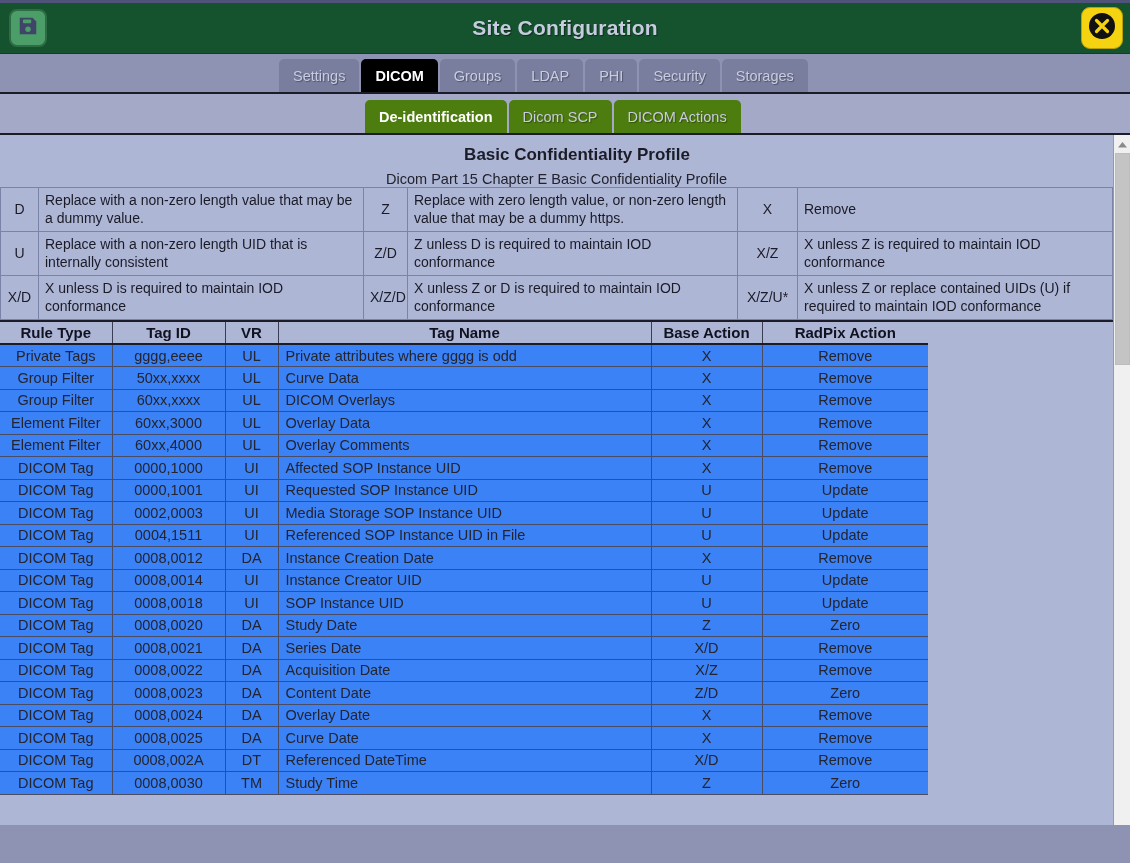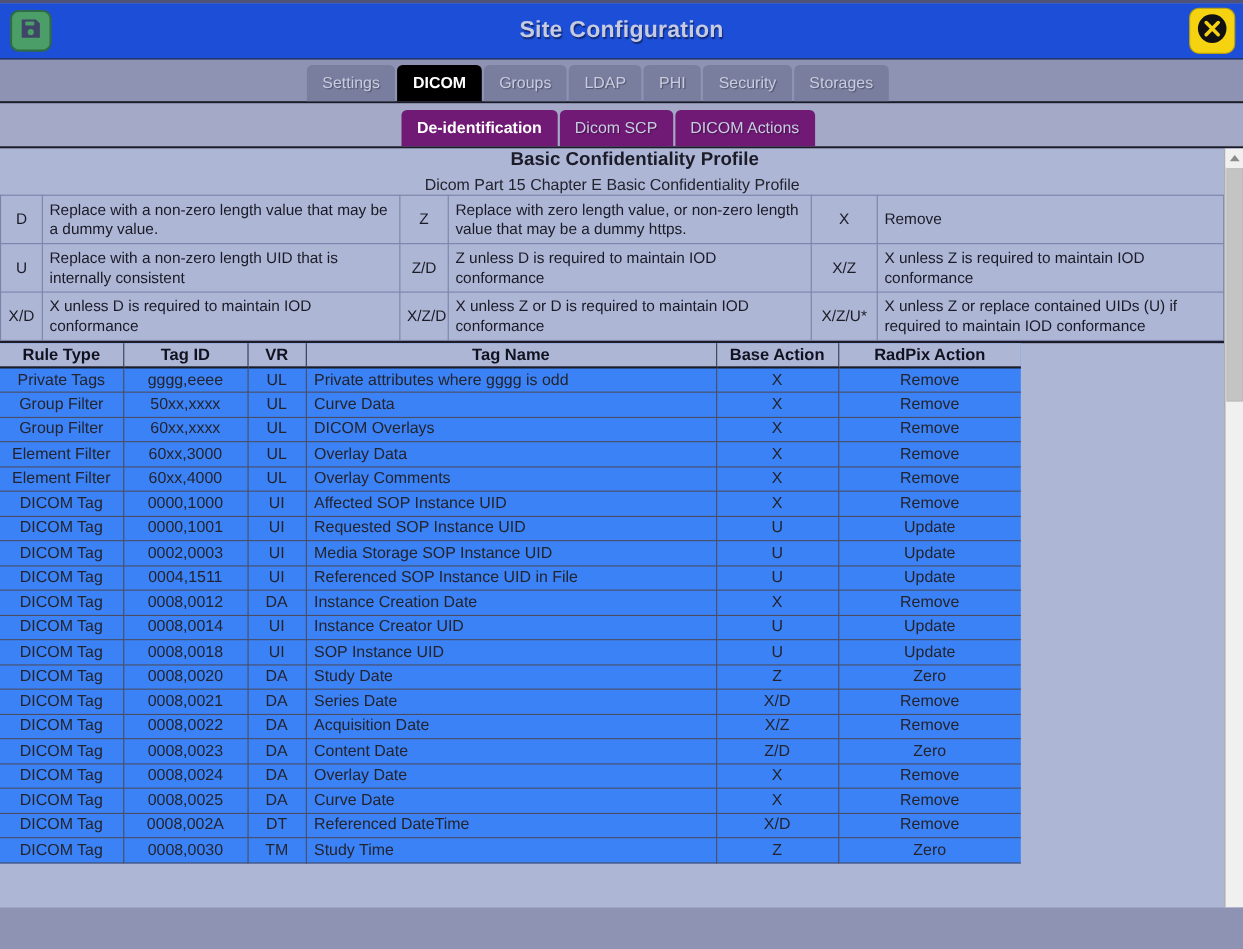--- a/index.html
+++ b/index.html
@@ -17,21 +17,21 @@
     width: 1130px;
     height: 863px;
     background: #8e93b4;
     overflow: hidden;
   }
 
   
   .titlebar {
     position: relative;
     height: 51px;
-    background: #1d4ed8;
+    background: #14532d;
     border-bottom: 1px solid #2a2c42;
     display: flex;
     align-items: center;
     justify-content: center;
   }
   .titlebar-text {
     color: #c7cbe0;
     font-size: 21px;
     font-weight: bold;
     letter-spacing: .2px;
@@ -81,21 +81,21 @@
     white-space: nowrap;
     text-shadow: 1px 1px 1px rgba(0,0,0,.35);
   }
   .tab.active {
     background: #000000;
     color: #ffffff;
     font-weight: bold;
     text-shadow: none;
   }
   .tabstrip.row2 .tab { background: #797e9f; }
-  .tabstrip.row3 .tab { background: #701a75; }
+  .tabstrip.row3 .tab { background: #4d7c0f; }
 
   
   .content {
     position: relative;
     height: 690px;
     background: #aeb6d6;
     overflow: hidden;
   }
   .content-inner {
     position: absolute;
@@ -103,20 +103,21 @@
     width: 1113px;
     height: 100%;
     overflow: hidden;
   }
 
   .profile-title {
     text-align: center;
     font-size: 17px;
     font-weight: bold;
     color: #1c1c28;
+    padding-top: 10px;
     margin-left: 41px;
   }
   .profile-sub {
     text-align: center;
     font-size: 14.5px;
     color: #22232e;
     padding-top: 6px;
   }
   .profile-link {
     display: block;

